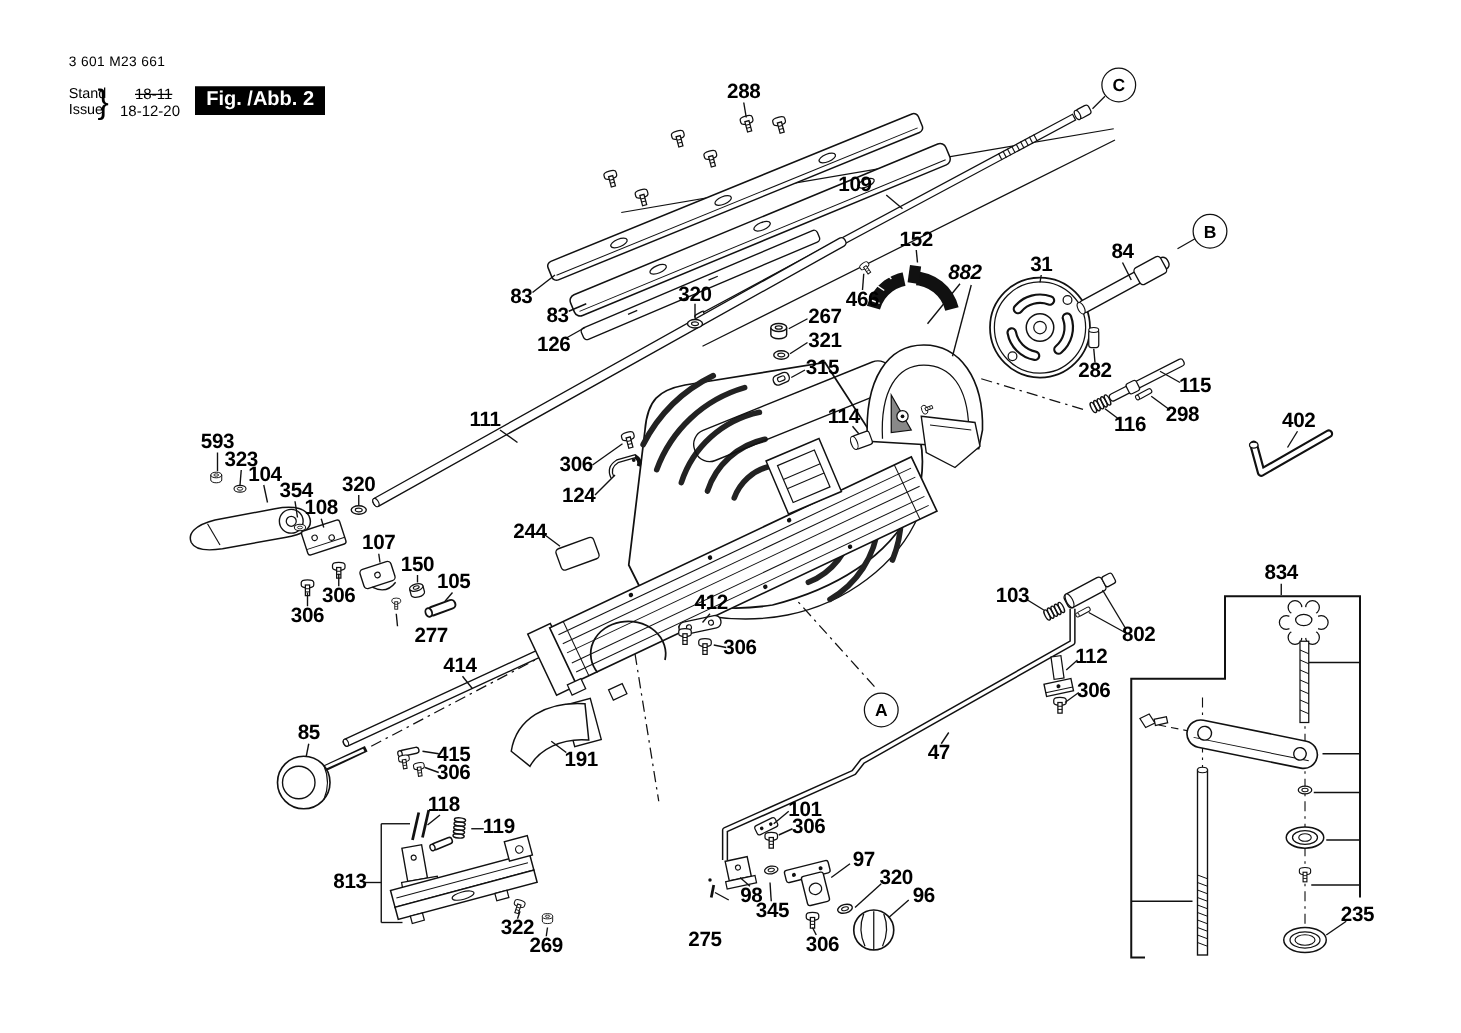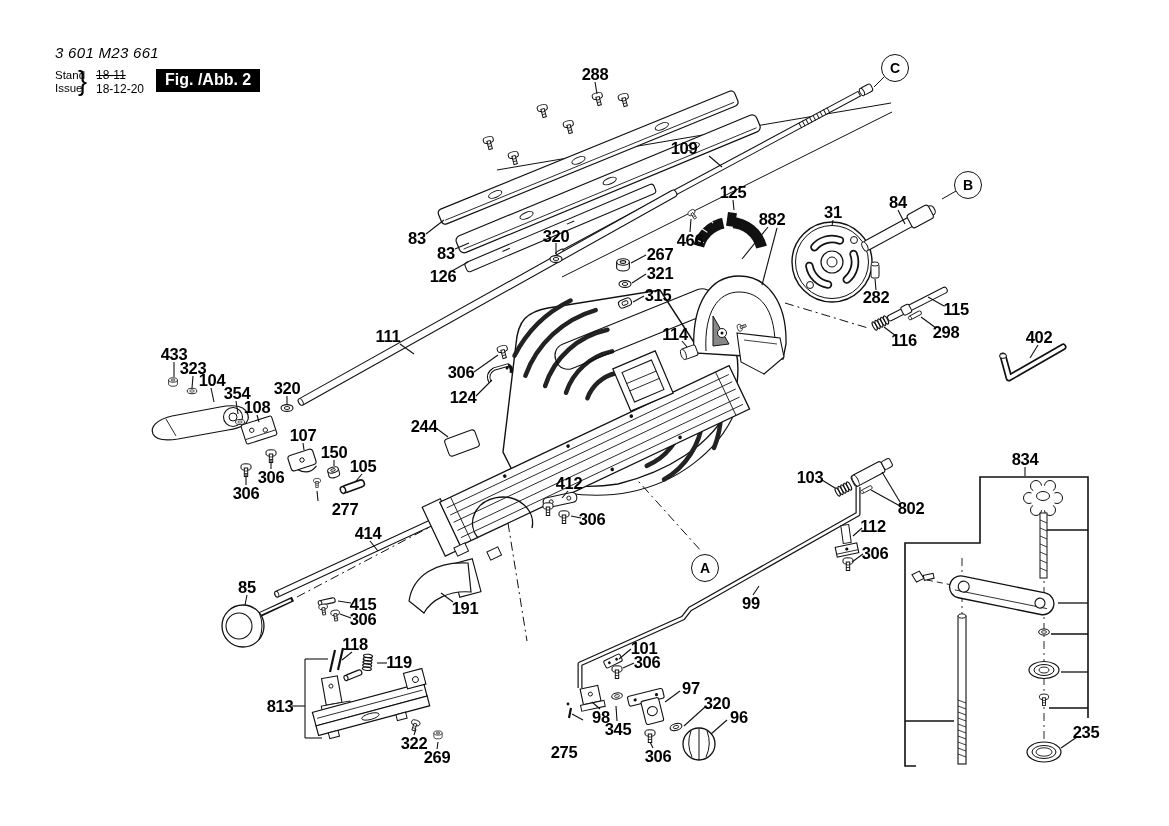--- a/index.html
+++ b/index.html
@@ -1,23 +1,23 @@
 <!DOCTYPE html>
 <html><head>
 <meta charset="utf-8">
 <style>
   html,body{margin:0;padding:0;background:#fff;}
   .page{position:relative;width:1169px;height:826px;background:#fff;overflow:hidden;
         font-family:"Liberation Sans",sans-serif;color:#000;}
   .page svg{position:absolute;left:0;top:0;}
-  .hdr-part{position:absolute;left:55px;top:44px;font-size:15px;letter-spacing:.3px;font-style:italic;}
+  .hdr-part{position:absolute;left:55px;top:44px;font-size:11px;letter-spacing:.3px;}
   .hdr-stand{position:absolute;left:55px;top:69px;font-size:11.5px;line-height:13px;}
   .hdr-brace{position:absolute;left:78px;top:66px;font-size:27px;font-weight:400;}
   .hdr-dates{position:absolute;left:96px;top:69px;font-size:12px;line-height:13.5px;}
-  .struck{text-decoration:line-through;}
+  .struck{text-decoration:line-through;margin-left:12px;}
   .figbox{position:absolute;left:156px;top:69px;background:#000;color:#fff;
           font-size:16px;font-weight:bold;padding:2px 9px 3px;}
   .footer{position:absolute;left:55px;top:716px;font-size:12.5px;line-height:15px;}
   .lbl{position:absolute;transform:translate(-50%,-50%);font-weight:bold;font-size:16.5px;
        letter-spacing:-0.3px;white-space:nowrap;}
   .mk{position:absolute;transform:translate(-50%,-50%);width:26px;height:26px;border:1.7px solid #111;
       border-radius:50%;background:#fff;display:flex;align-items:center;justify-content:center;
       font-weight:bold;font-size:14px;}
 </style>
 </head>
@@ -550,39 +550,39 @@
 <div class="hdr-dates">
   <div class="struck">18-11</div>
   <div>18-12-20</div>
 </div>
 <div class="figbox">Fig. /Abb. 2</div>
 
 
 <div id="labels">
       <div class="lbl" style="left: 595px; top: 74px;">288</div>
       <div class="lbl" style="left: 684px; top: 148px;">109</div>
-      <div class="lbl" style="left: 733px; top: 192px;">125</div>
-      <div class="lbl" style="left: 772px; top: 219px;">882</div>
+      <div class="lbl" style="left: 733px; top: 192px;">152</div>
+      <div class="lbl" style="left: 772px; top: 219px; font-style: italic;">882</div>
       <div class="lbl" style="left: 833px; top: 212px;">31</div>
       <div class="lbl" style="left: 898px; top: 202px;">84</div>
       <div class="lbl" style="left: 690px; top: 240px;">466</div>
       <div class="lbl" style="left: 417px; top: 238px;">83</div>
       <div class="lbl" style="left: 446px; top: 253px;">83</div>
       <div class="lbl" style="left: 556px; top: 236px;">320</div>
       <div class="lbl" style="left: 443px; top: 276px;">126</div>
       <div class="lbl" style="left: 660px; top: 254px;">267</div>
       <div class="lbl" style="left: 660px; top: 273px;">321</div>
       <div class="lbl" style="left: 658px; top: 295px;">315</div>
       <div class="lbl" style="left: 876px; top: 297px;">282</div>
       <div class="lbl" style="left: 956px; top: 309px;">115</div>
       <div class="lbl" style="left: 946px; top: 332px;">298</div>
       <div class="lbl" style="left: 904px; top: 340px;">116</div>
       <div class="lbl" style="left: 1039px; top: 337px;">402</div>
       <div class="lbl" style="left: 388px; top: 336px;">111</div>
-      <div class="lbl" style="left: 174px; top: 354px;">433</div>
+      <div class="lbl" style="left: 174px; top: 354px;">593</div>
       <div class="lbl" style="left: 193px; top: 368px;">323</div>
       <div class="lbl" style="left: 212px; top: 380px;">104</div>
       <div class="lbl" style="left: 237px; top: 393px;">354</div>
       <div class="lbl" style="left: 257px; top: 407px;">108</div>
       <div class="lbl" style="left: 461px; top: 372px;">306</div>
       <div class="lbl" style="left: 463px; top: 397px;">124</div>
       <div class="lbl" style="left: 675px; top: 334px;">114</div>
       <div class="lbl" style="left: 287px; top: 388px;">320</div>
       <div class="lbl" style="left: 303px; top: 435px;">107</div>
       <div class="lbl" style="left: 334px; top: 452px;">150</div>
@@ -590,21 +590,21 @@
       <div class="lbl" style="left: 271px; top: 477px;">306</div>
       <div class="lbl" style="left: 246px; top: 493px;">306</div>
       <div class="lbl" style="left: 305px; top: 509px; margin-left: 40px;">277</div>
       <div class="lbl" style="left: 424px; top: 426px;">244</div>
       <div class="lbl" style="left: 569px; top: 483px;">412</div>
       <div class="lbl" style="left: 592px; top: 519px;">306</div>
       <div class="lbl" style="left: 810px; top: 477px;">103</div>
       <div class="lbl" style="left: 911px; top: 508px;">802</div>
       <div class="lbl" style="left: 873px; top: 526px;">112</div>
       <div class="lbl" style="left: 875px; top: 553px;">306</div>
-      <div class="lbl" style="left: 751px; top: 603px;">99</div>
+      <div class="lbl" style="left: 751px; top: 603px;">47</div>
       <div class="lbl" style="left: 368px; top: 533px;">414</div>
       <div class="lbl" style="left: 247px; top: 587px;">85</div>
       <div class="lbl" style="left: 363px; top: 604px;">415</div>
       <div class="lbl" style="left: 363px; top: 619px;">306</div>
       <div class="lbl" style="left: 465px; top: 608px;">191</div>
       <div class="lbl" style="left: 355px; top: 644px; text-align: center;">118</div>
       <div class="lbl" style="left: 399px; top: 662px;">119</div>
       <div class="lbl" style="left: 280px; top: 706px;">813</div>
       <div class="lbl" style="left: 414px; top: 743px;">322</div>
       <div class="lbl" style="left: 437px; top: 757px;">269</div>

